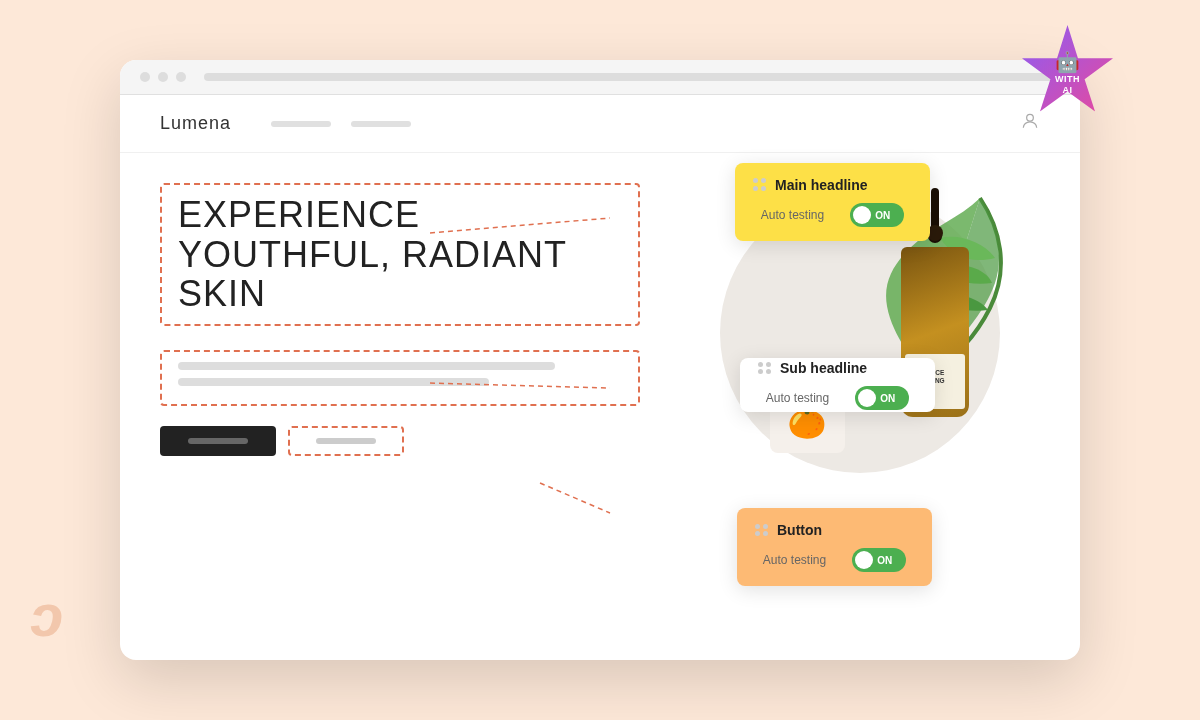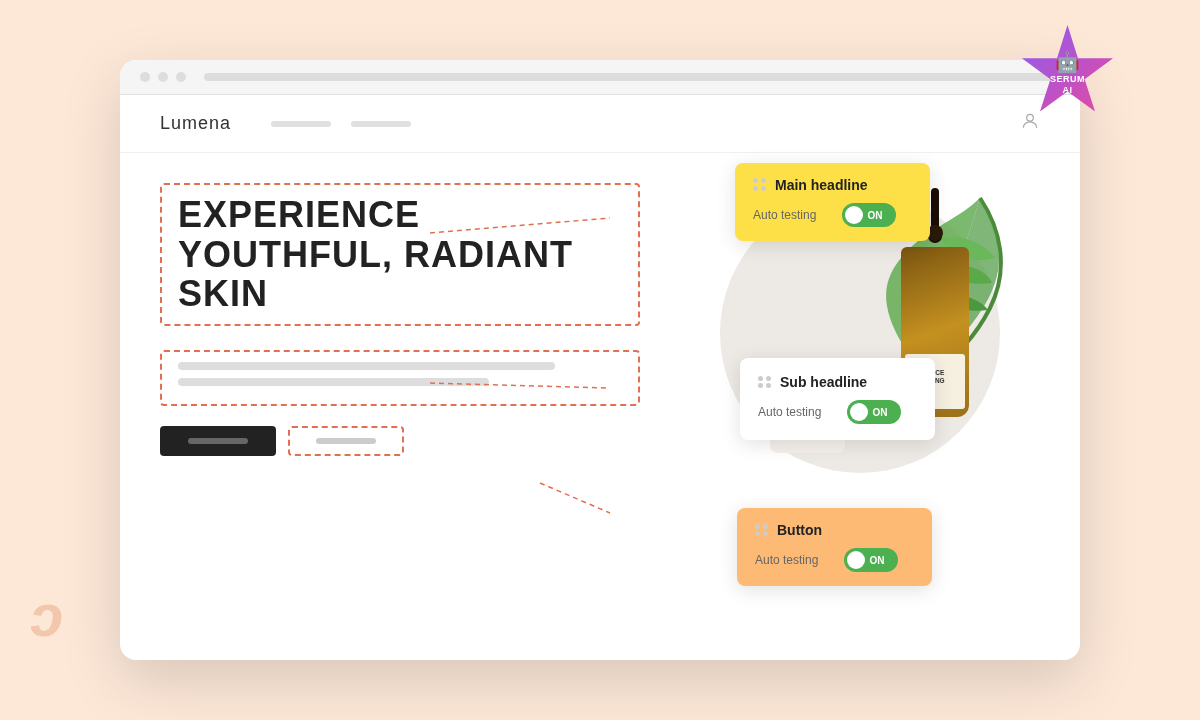--- a/index.html
+++ b/index.html
@@ -119,21 +119,21 @@
     .dashed-box {
       border: 2px dashed #e07050;
       border-radius: 4px;
       padding: 10px 16px;
       margin-bottom: 16px;
       display: inline-block;
     }
 
     .hero-title {
       font-size: 36px;
-      font-weight: 700;
+      font-weight: 400;
       text-transform: uppercase;
       line-height: 1.1;
       letter-spacing: 1px;
       color: #222;
     }
     .text-line {
       height: 8px;
       background: #ddd;
       border-radius: 4px;
       margin-bottom: 8px;
@@ -299,21 +299,21 @@
     .popup-dot {
       width: 5px;
       height: 5px;
       background: #ccc;
       border-radius: 50%;
     }
 
     .popup-row {
       display: flex;
       align-items: center;
-      justify-content: flex-start;
+      justify-content: center;
       gap: 26px;
     }
     .popup-label {
       font-size: 12px;
       color: #666;
     }
 
     
     .toggle {
       display: flex;
@@ -392,21 +392,21 @@
 </head>
 <body>
 
 <div class="bg-squiggle">ɔ</div>
 
 <div class="browser-outer">
 
   <div class="ai-badge" style="position:absolute; top:-35px; right:-35px; width:95px; height:95px; background:linear-gradient(135deg,#8B5CF6,#EC4899); border-radius:50%; display:flex; flex-direction:column; align-items:center; justify-content:center; color:#fff; z-index:20; clip-path:polygon(50% 0%,61% 35%,98% 35%,68% 57%,79% 91%,50% 70%,21% 91%,32% 57%,2% 35%,39% 35%);">
     <span class="ai-badge-icon">🤖</span>
     <span class="ai-badge-text">
-      <span>SERUM</span><br><span>AI</span>
+      <span>WITH</span><br><span>AI</span>
     </span>
   </div>
 
   <div class="browser-chrome">
     <div class="chrome-dot"></div>
     <div class="chrome-dot"></div>
     <div class="chrome-dot"></div>
     <div class="chrome-bar"></div>
   </div>
 
@@ -505,21 +505,21 @@
         </div>
         <div class="popup-row">
           <span class="popup-label">Auto testing</span>
           <div class="toggle" style="display:flex;align-items:center;background:#4CAF50;border-radius:20px;padding:3px 6px 3px 3px;gap:4px;min-width:54px;">
             <div class="toggle-circle" style="width:18px;height:18px;background:#fff;border-radius:50;"></div>
             <span class="toggle-text" style="font-size:10px;font-weight:700;color:#fff;">ON</span>
           </div>
         </div>
       </div>
 
-      <div class="popup-panel panel-subheadline" style="position:absolute;top:205px;right:145px;background:#fff;border-radius:8px;box-shadow:0 4px 20px rgba(0,0,0,0.12);padding:16px 18px;min-width:195px;z-index:10;">
+      <div class="popup-panel panel-subheadline" style="position:absolute;top:205px;right:145px;background:#fff;border-radius:8px;box-shadow:0 4px 20px rgba(0,0,0,0.12);padding:2px 18px;min-width:195px;z-index:10;">
         <div class="popup-title">
           <div style="display:grid;grid-template-columns:1fr 1fr;gap:2px;width:14px;">
             <div style="width:5px;height:5px;background:#ccc;border-radius:50%;"></div>
             <div style="width:5px;height:5px;background:#ccc;border-radius:50%;"></div>
             <div style="width:5px;height:5px;background:#ccc;border-radius:50%;"></div>
             <div style="width:5px;height:5px;background:#ccc;border-radius:50%;"></div>
           </div>
           <span>Sub headline</span>
         </div>
         <div class="popup-row">

